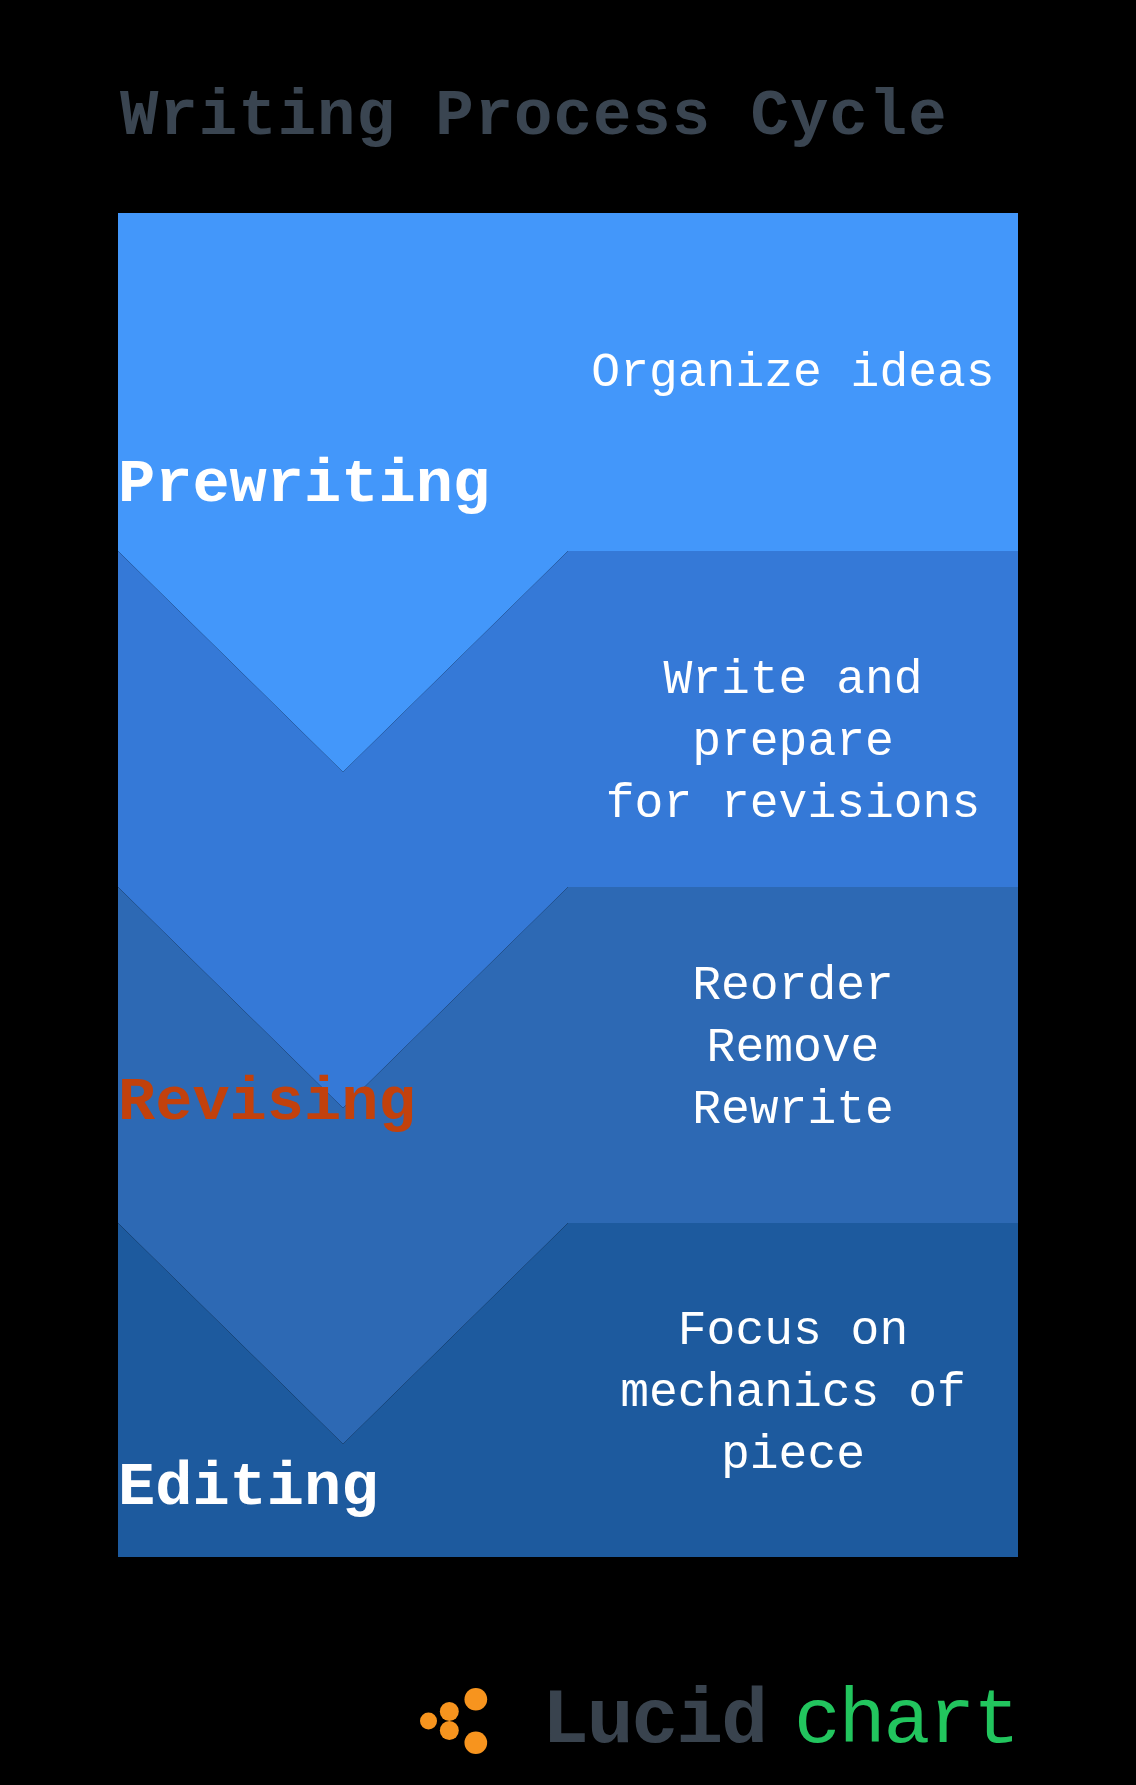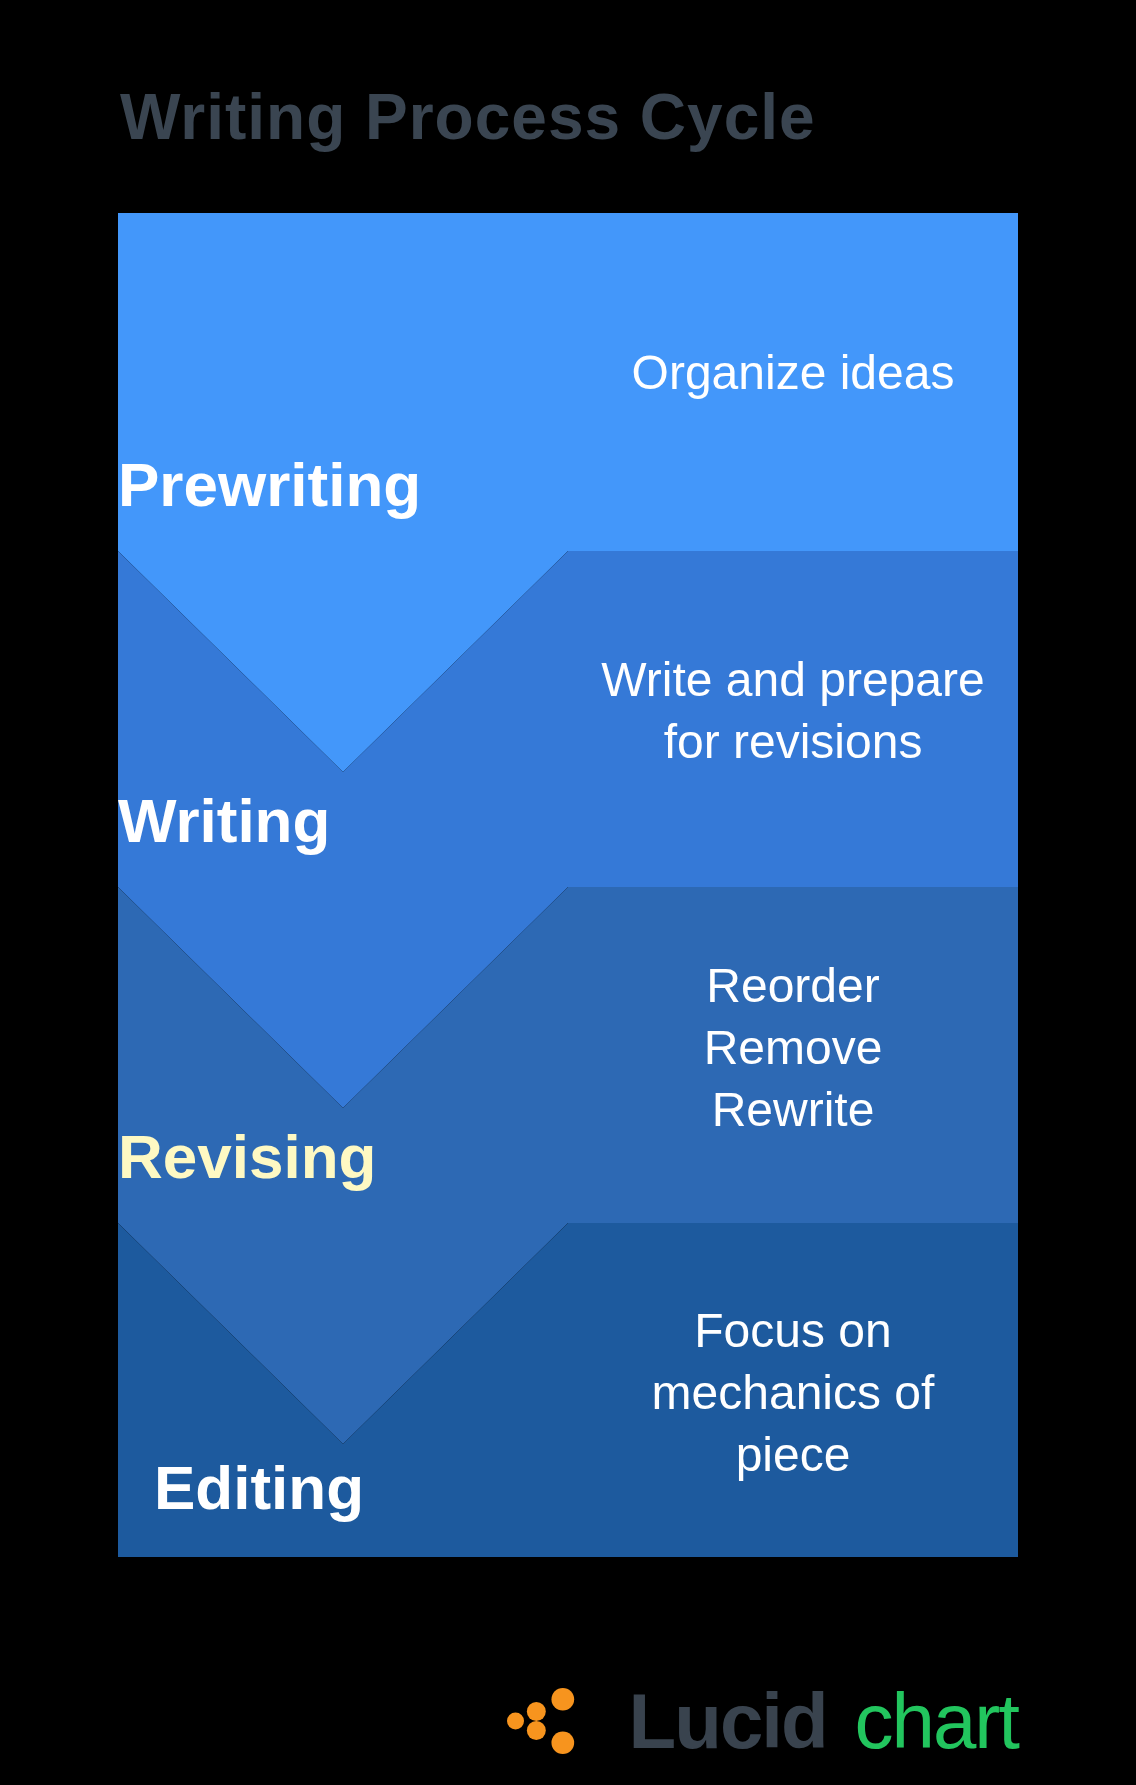--- a/index.html
+++ b/index.html
@@ -5,21 +5,21 @@
   html, body {
     margin: 0;
     padding: 0;
     background: #000;
   }
   #canvas {
     position: relative;
     width: 1136px;
     height: 1785px;
     overflow: hidden;
-    font-family: Liberation Sans, sans-serif;
+    font-family: Liberation Mono, monospace;
     background: #000;
   }
   .page-title {
     position: absolute;
     left: 120px;
     top: 85px;
     font-size: 64px;
     line-height: 64px;
     font-weight: 700;
     letter-spacing: 1px;
@@ -86,23 +86,22 @@
   <div class="page-title" style="color: rgb(58, 69, 81);">Writing Process Cycle</div>
 
   <svg id="chevron-svg" width="1136" height="1785" viewBox="0 0 1136 1785">
     <polygon points="118,213 1018,213 1018,551 568,551 343,772 118,551" fill="#4397FA"></polygon>
     <polygon points="118,551 343,772 568,551 1018,551 1018,887 568,887 343,1108 118,887" fill="#3579D7"></polygon>
     <polygon points="118,887 343,1108 568,887 1018,887 1018,1223 568,1223 343,1444 118,1223" fill="#2D69B4"></polygon>
     <polygon points="118,1223 343,1444 568,1223 1018,1223 1018,1557 118,1557" fill="#1D5A9E"></polygon>
   </svg>
 
   <div class="stage-label" style="top: 454px; color: rgb(255, 255, 255);">Prewriting</div>
-  <div class="stage-label" style="top: 790px; color: rgb(255, 255, 255);">Writing</div>
-  <div class="stage-label" style="top: 1126px; color: #fef9c3;">Revising</div>
-  <div class="stage-label" style="top: 1457px; color: rgb(255, 255, 255); margin-left: 36px;">Editing</div>
+  <div class="stage-label" style="top: 1072px; color: #c2410c;">Revising</div>
+  <div class="stage-label" style="top: 1457px; color: rgb(255, 255, 255);">Editing</div>
 
   <div class="stage-note" style="top: 342px; color: rgb(255, 255, 255);">
     <div>Organize ideas</div>
   </div>
 
   <div class="stage-note" style="top: 649px; color: rgb(255, 255, 255);">
     <div>Write and prepare</div>
     <div>for revisions</div>
   </div>
 

